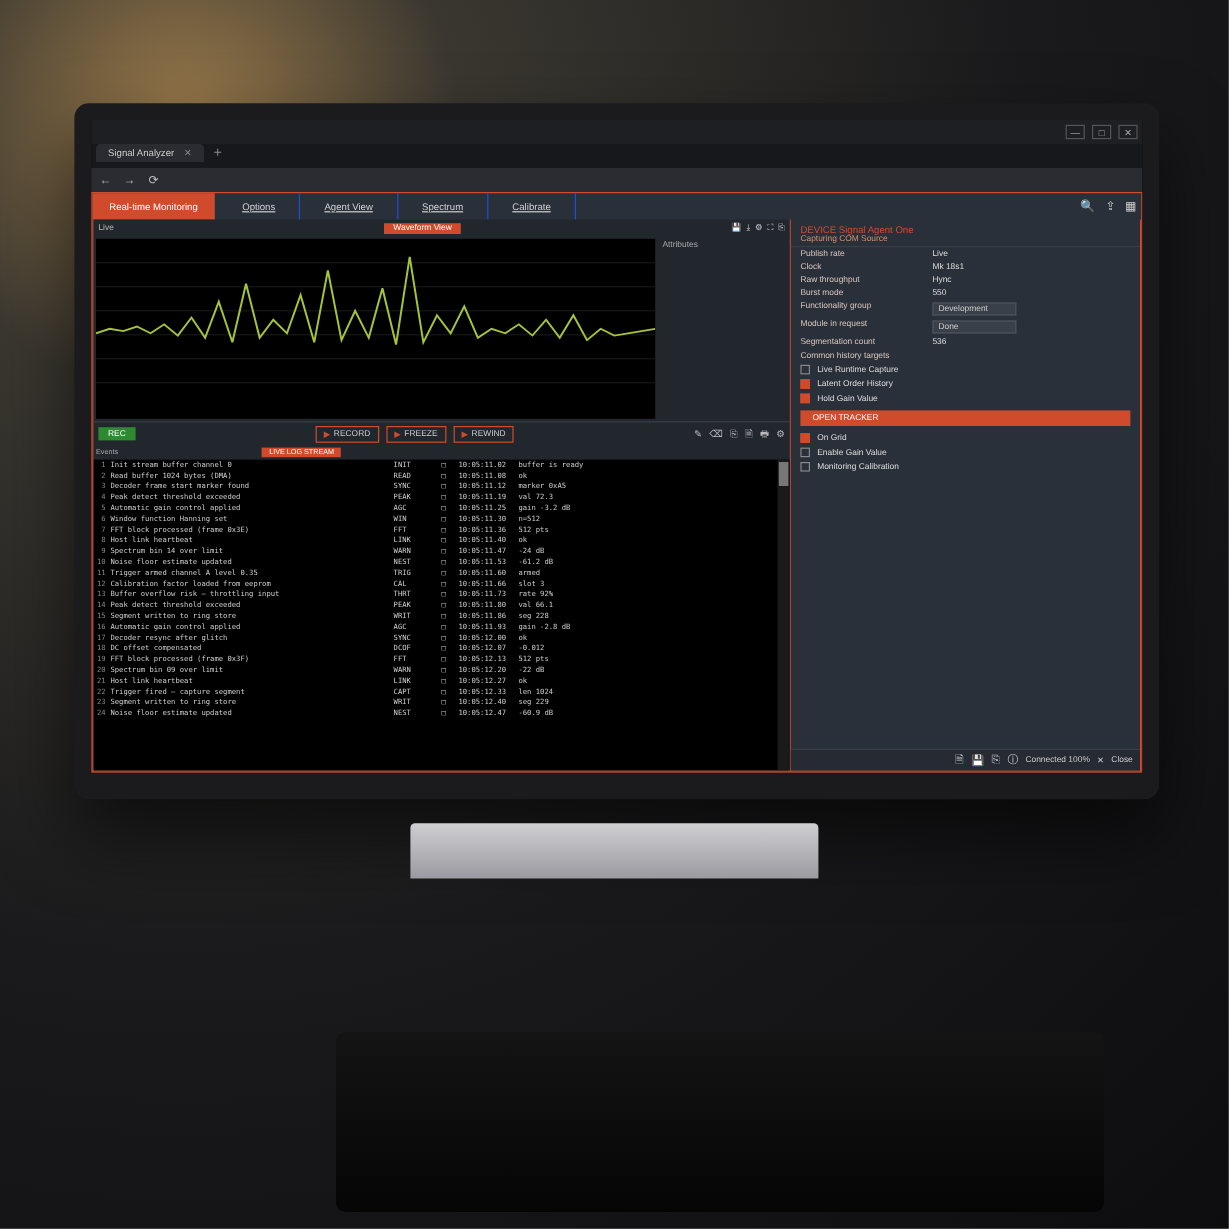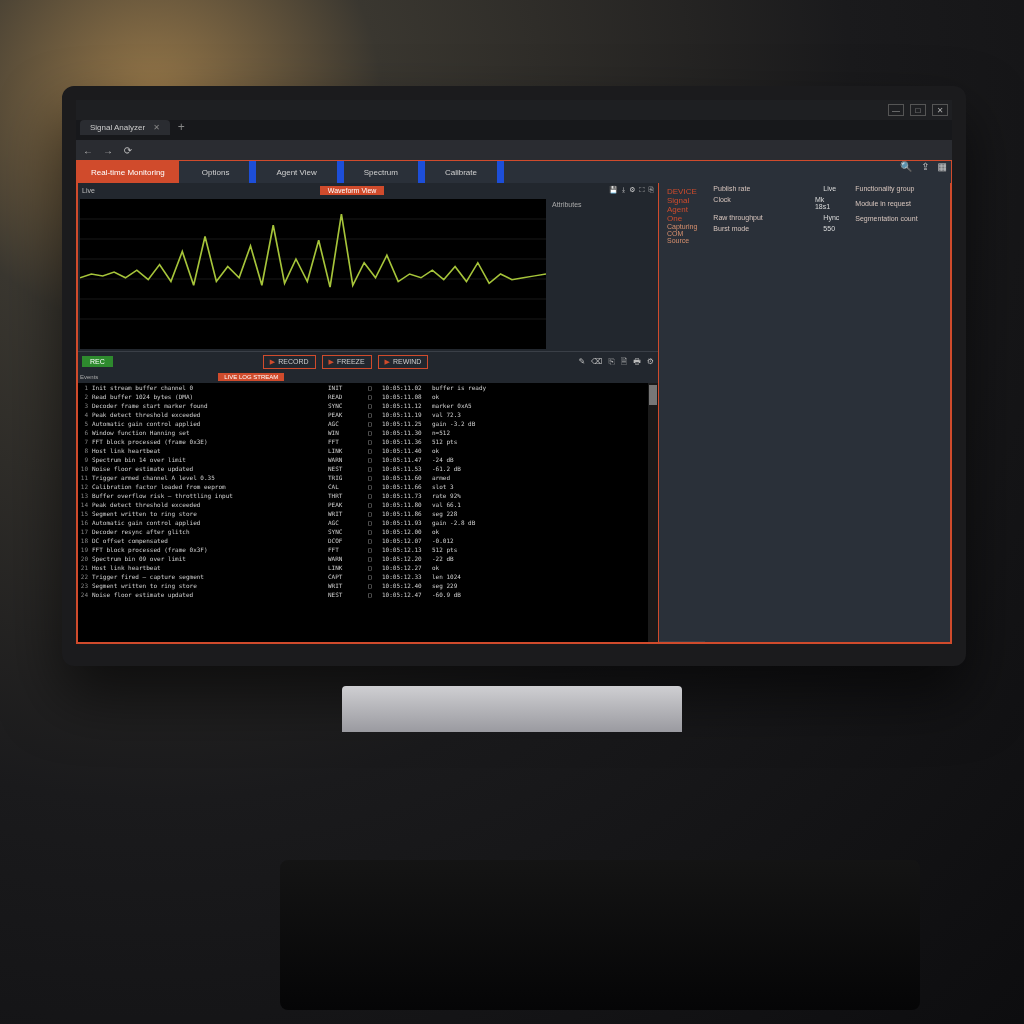--- a/index.html
+++ b/index.html
@@ -36,30 +36,30 @@
   .tab .x { color:#888; }
   .newtab { color:#888; padding:0 8px; font-size:12px; }
   .urlbar { height:20px; background:#2a2c31; display:flex; align-items:center; gap:8px; padding:0 6px; }
   .navbtn { color:#bbb; font-size:10px; width:12px; text-align:center; }
   .urlfield { flex:1; background:#1f2024; height:14px; border-radius:3px; display:flex; align-items:center; padding:0 6px; }
   .urlfield .brand { color:#e24a2e; font-family:cursive; font-weight:bold; font-size:9px; font-style:italic; }
   .urlfield .rest { color:#888; font-size:7px; margin-left:4px; }
 
   
   .app { height: calc(100% - 60px); background:#2a3039; display:flex; flex-direction:column; border:1px solid #d04b2c; }
-  .apptoolbar { height:22px; display:flex; }
+  .apptoolbar { height:22px; display:flex; align-items:center; }
   .apptoolbar .active { background:#d04b2c; color:#fff; font-size:8px; height:100%; display:flex; align-items:center; padding:0 14px; }
   .apptoolbar .sep { width:3px; }
-  .apptoolbar .item { color:#d0d0d0; font-size:8px; padding:0 20px; border-right:7px solid #1d4ed8; height:100%; display:flex; align-items:center; }
+  .apptoolbar .item { color:#d0d0d0; font-size:8px; padding:0 20px; border-right:1px solid #1d4ed8; height:100%; display:flex; align-items:center;text-decoration:underline; }
   .apptoolbar .spacer { flex:1; }
   .apptoolbar .ricon { color:#ccc; font-size:10px; margin:0 4px; }
 
   .content { flex:1; display:flex; min-height:0; }
   .left { flex:1; display:flex; flex-direction:column; border:1px solid #d04b2c; border-top:none; }
-  .right { width:292px; border:1px solid #d04b2c; border-left:none; border-top:none; display:flex; flex-direction:row; font-size:8px; color:#ccc; }
+  .right { width:292px; border:1px solid #d04b2c; border-left:none; border-top:none; display:flex; flex-direction:column; font-size:8px; color:#ccc; }
 
   
   .subhdr { height:14px; background:#22272e; display:flex; align-items:center; justify-content:space-between; padding:0 4px; font-size:7px; color:#bbb; }
   .subhdr .tag { background:#d04b2c; color:#fff; padding:1px 8px; font-size:7px; }
   .subhdr .rgrp { display:flex; gap:4px; color:#ccc; }
   .chartwrap { display:flex; background:#22272e; }
   .chart { background:#000; height:150px; flex:2; position:relative; margin:2px; }
   .chart svg { width:100%; height:100%; }
   .sidepanel { flex:0 0 110px; font-size:7px; color:#aaa; padding:4px; }
 

